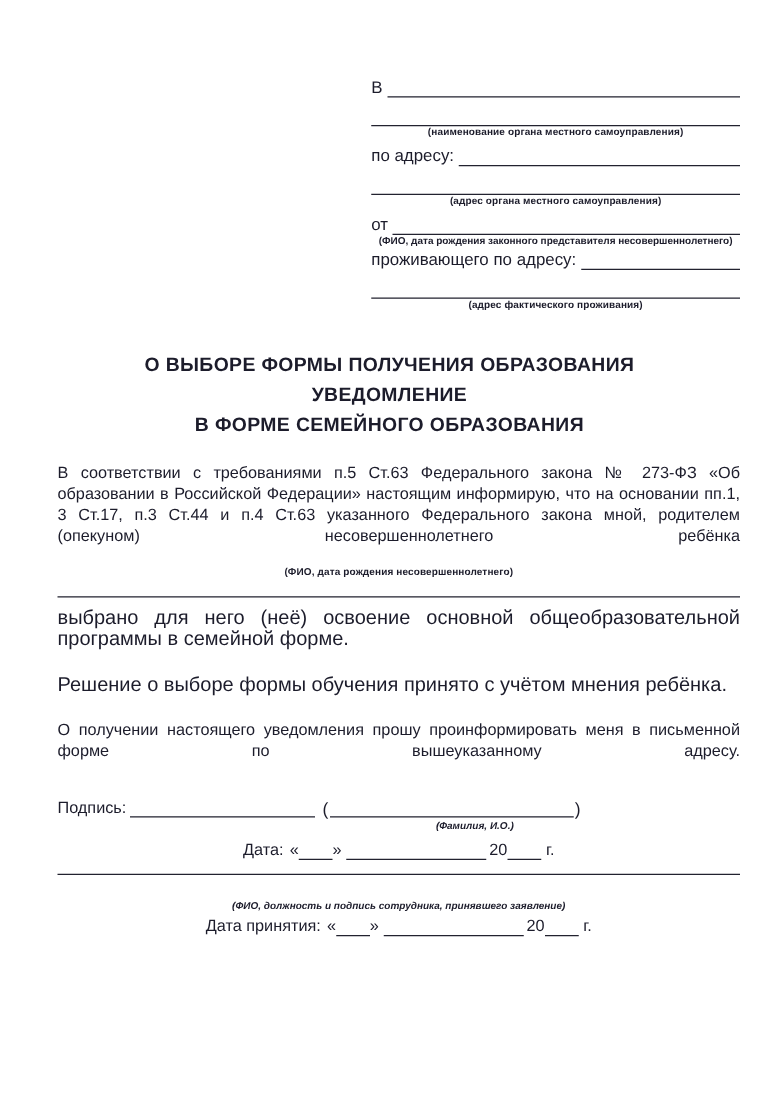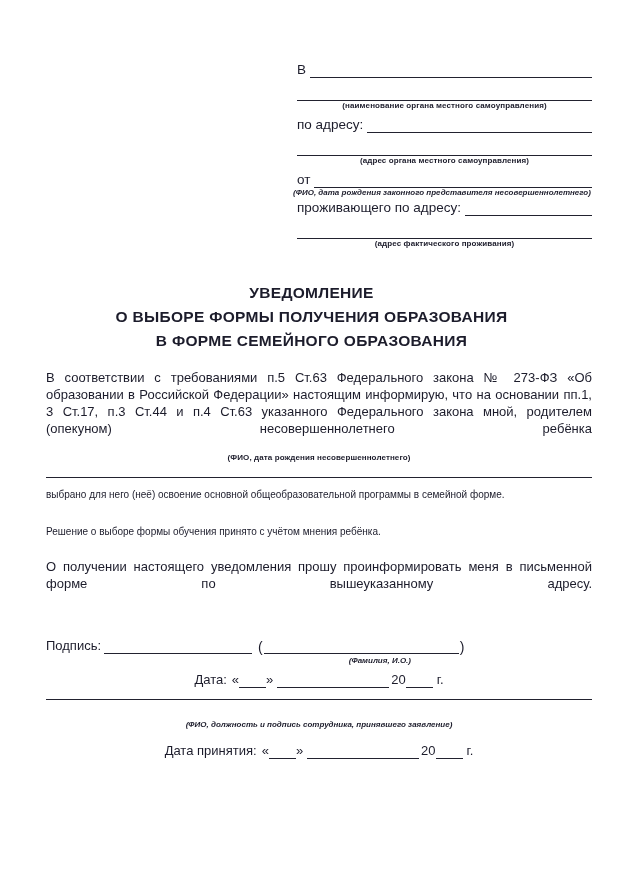--- a/index.html
+++ b/index.html
@@ -55,23 +55,22 @@
   .caption {
     font-size: 8px;
     font-weight: bold;
     text-align: center;
     line-height: 10px;
     letter-spacing: 0.1px;
     color: #1c1c2b;
   }
   .caption-wide {
     font-size: 8px;
-    font-style: italic;
-    font-weight: bold;
-    text-align: left;
+    font-weight: bold;
+    text-align: center;
     line-height: 10px;
     white-space: nowrap;
     color: #1c1c2b;
   }
   .gap-6 { height: 6px; }
   .gap-9 { height: 9px; }
   .gap-2 { height: 2px; }
 
   
   .title-block {
@@ -89,21 +88,21 @@
   }
 
   
   .body-block {
     position: absolute;
     left: 46px;
     top: 369px;
     width: 546px;
   }
   .para {
-    font-size: 10px;
+    font-size: 16px;
     line-height: 17px;
     text-align: justify;
     text-justify: inter-word;
   }
   .para-just-all {
     font-size: 13px;
     line-height: 17px;
     text-align: justify;
   }
   .para-just-all::after {
@@ -244,22 +243,22 @@
       <span class="hdr-label">проживающего по адресу:</span>
       <span class="fill"></span>
     </div>
     <div class="gap-9"></div>
     <div class="fill-full"></div>
     <div class="caption">(адрес фактического проживания)</div>
 
   </div>
 
   <div class="title-block">
+    <div class="title-line">О ВЫБОРЕ ФОРМЫ ПОЛУЧЕНИЯ ОБРАЗОВАНИЯ</div>
     <div class="title-line">УВЕДОМЛЕНИЕ</div>
-    <div class="title-line">О ВЫБОРЕ ФОРМЫ ПОЛУЧЕНИЯ ОБРАЗОВАНИЯ</div>
     <div class="title-line">В ФОРМЕ СЕМЕЙНОГО ОБРАЗОВАНИЯ</div>
   </div>
 
   <div class="body-block">
 
     <div class="para-just-all">В соответствии с требованиями п.5 Ст.63 Федерального закона № 273-ФЗ «Об образовании в Российской Федерации» настоящим информирую, что на основании пп.1, 3 Ст.17, п.3 Ст.44 и п.4 Ст.63 указанного Федерального закона мной, родителем (опекуном) несовершеннолетнего ребёнка</div>
     <div class="caption" style="margin-top:-1px;">(ФИО, дата рождения несовершеннолетнего)</div>
 
     <div class="spacer-14"></div>
     <div class="rule-full"></div>
@@ -297,21 +296,21 @@
       <span style="padding-left:4px;">г.</span>
     </div>
 
   </div>
 
   <div class="footer-block">
 
     <div class="footer-rule"></div>
     <div class="footer-caption">(ФИО, должность и подпись сотрудника, принявшего заявление)</div>
 
-    <div class="date-row" style="margin-top:12px;">
+    <div class="date-row" style="margin-top:2px;">
       <span class="sign-label">Дата принятия:</span>
       <span style="padding-left:5px;">«</span>
       <span class="blank-sm"></span>
       <span>»</span>
       <span class="blank-md"></span>
       <span style="padding-left:2px;">20</span>
       <span class="blank-xs"></span>
       <span style="padding-left:4px;">г.</span>
     </div>
 

